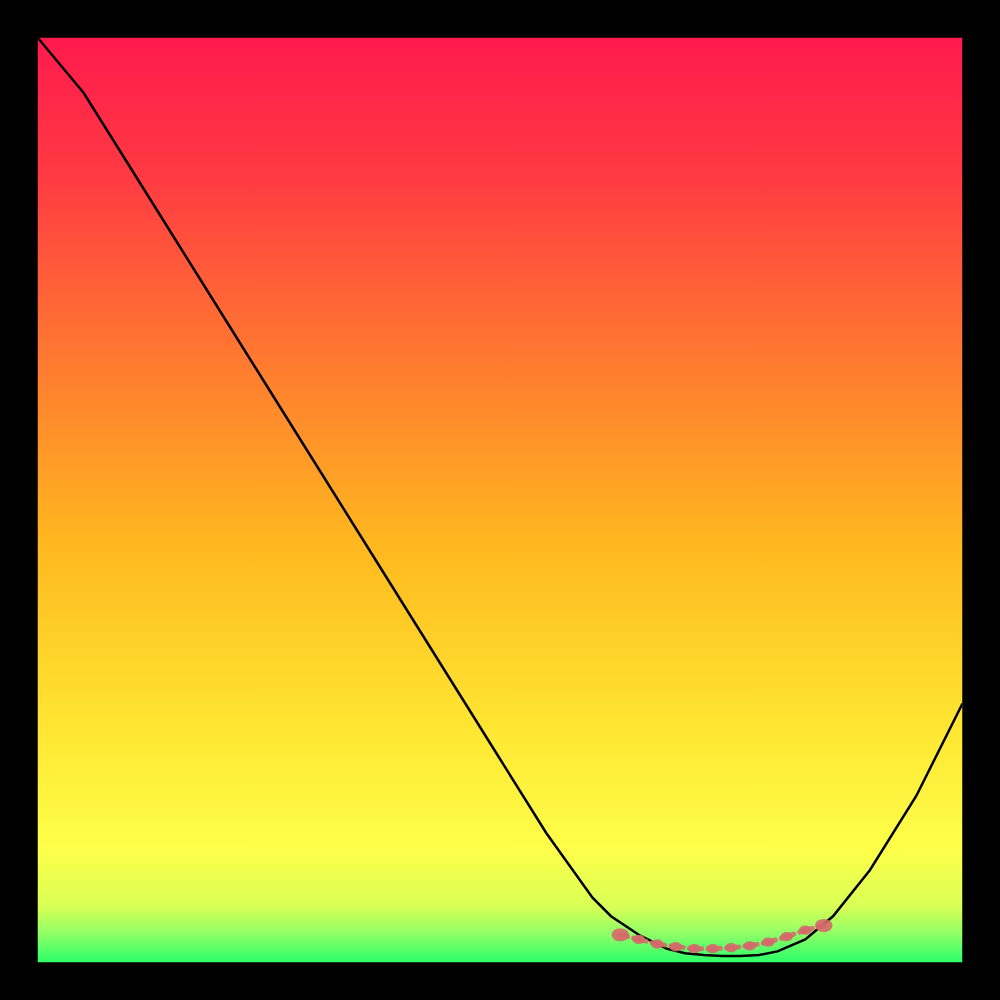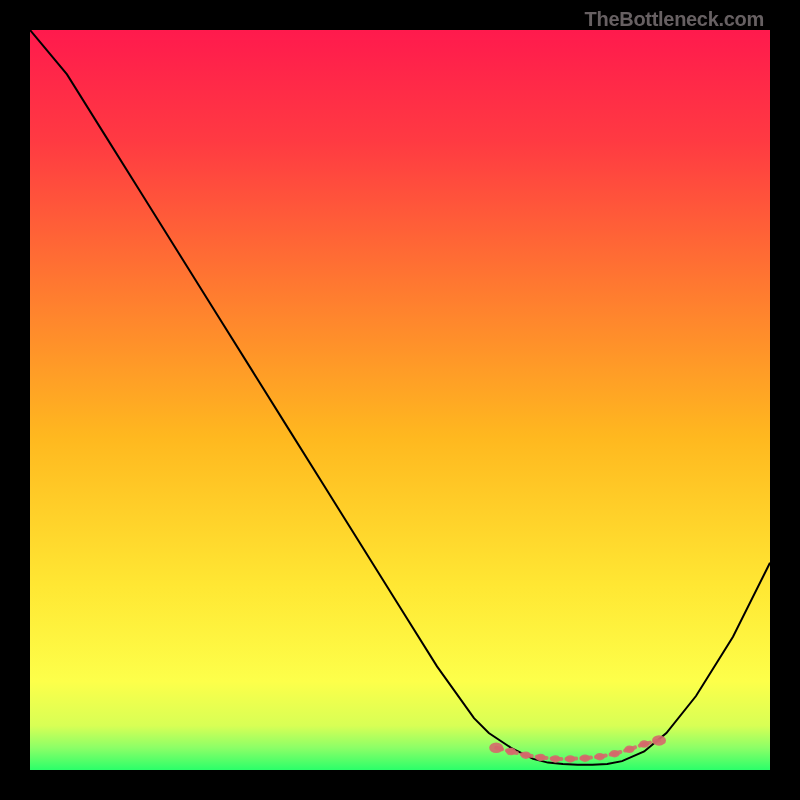--- a/index.html
+++ b/index.html
@@ -26,21 +26,20 @@
     font-size: 20px;
     font-weight: bold;
     letter-spacing: -0.3px;
   }
   svg { display: block; }
 </style>
 </head>
 <body>
 
 <div class="container">
-  <div class="watermark">TheBottleneck.com</div>
   <div class="plot-area">
     <svg id="chart-svg" width="740" height="740" viewBox="0 0 740 740">
         <defs>
           <linearGradient id="bg-grad" x1="0" y1="0" x2="0" y2="1">
             <stop offset="0%" stop-color="#ff1a4d"></stop>
             <stop offset="15%" stop-color="#ff3a42"></stop>
             <stop offset="35%" stop-color="#ff7a30"></stop>
             <stop offset="55.00000000000001%" stop-color="#ffb81f"></stop>
             <stop offset="75%" stop-color="#ffe733"></stop>
             <stop offset="88%" stop-color="#fdff4a"></stop>

